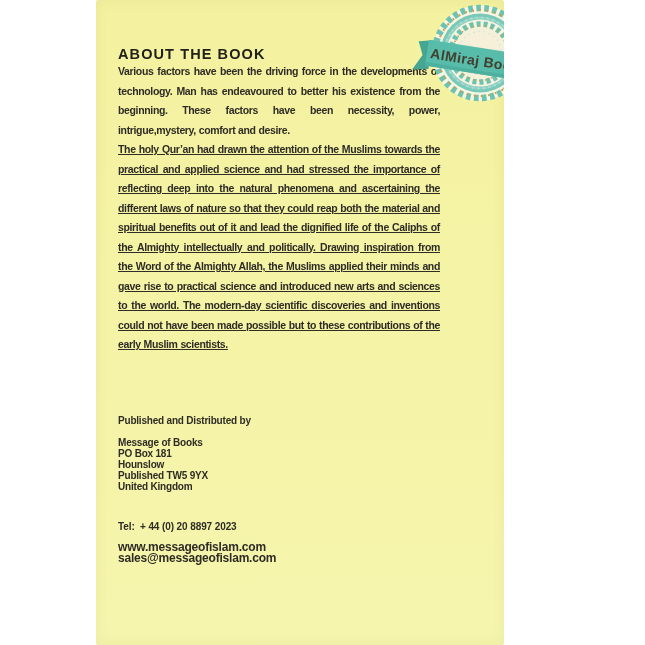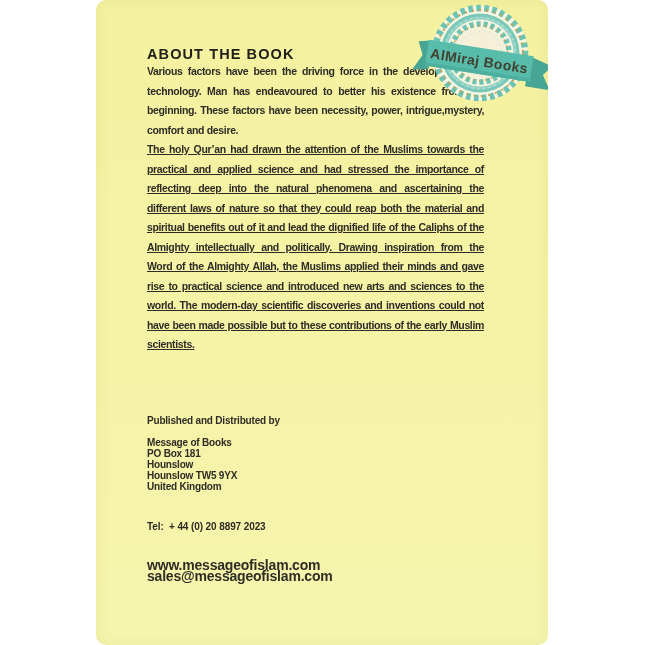--- a/index.html
+++ b/index.html
@@ -1,41 +1,41 @@
 <!DOCTYPE html>
 <html><head>
 <meta charset="utf-8">
 <style>
   html,body{margin:0;padding:0;}
   body{
     width:645px;height:645px;background:#ffffff;position:relative;
     font-family:"Liberation Sans",sans-serif;overflow:hidden;
   }
   .cover{
-    position:absolute;left:96px;top:0;width:452px;height:645px;
+    position:absolute;left:96px;top:0;width:408px;height:645px;
     background:linear-gradient(180deg,#f4f2a0 0%,#f5f3a6 55%,#f6f5ae 100%);
     box-shadow:inset 0 0 14px rgba(120,110,30,0.08);
-    box-sizing:border-box;padding:0 64px 0 51px;overflow:hidden;
-    color:#2e2c25;font-weight:bold;border-radius:10px;
+    box-sizing:border-box;padding:0 64px 0 22px;overflow:hidden;
+    color:#2e2c25;font-weight:bold;border-radius:2px;
   }
   .heading{
     margin:46px 0 0;font-size:14.5px;letter-spacing:1.1px;color:#21201a;
     font-weight:bold;
   }
   p.body{
     font-size:10.5px;letter-spacing:-0.35px;word-spacing:0.2px;
     line-height:19.5px;text-align:justify;margin:0;color:#2e2c25;
   }
   .p1{margin-top:16px;}
   .p2{margin-top:10px;text-decoration:underline;}
   .pub-intro{margin-top:60px;font-size:10px;letter-spacing:-0.2px;}
   .pub-name{margin-top:11px;font-size:10px;line-height:11.2px;letter-spacing:-0.2px;}
   .addr div{font-size:10px;line-height:11.2px;letter-spacing:-0.2px;}
   .tel{margin-top:28px;font-size:10px;white-space:pre;letter-spacing:-0.1px;}
-  .web{margin-top:28px;font-size:14px;line-height:11.5px;letter-spacing:-0.2px;}
+  .web{margin-top:10px;font-size:12px;line-height:11.5px;letter-spacing:-0.2px;}
   .badge{
     position:absolute;left:316px;top:1px;width:150px;height:120px;
   }
 </style>
 </head>
 <body>
 
 <div class="cover">
 
   <h1 class="heading">ABOUT THE BOOK</h1>
@@ -44,21 +44,21 @@
 
   <p class="body p2">The holy Qur’an had drawn the attention of the Muslims towards the practical and applied science and had stressed the importance of reflecting deep into the natural phenomena and ascertaining the different laws of nature so that they could reap both the material and spiritual benefits out of it and lead the dignified life of the Caliphs of the Almighty intellectually and politically. Drawing inspiration from the Word of the Almighty Allah, the Muslims applied their minds and gave rise to practical science and introduced new arts and sciences to the world. The modern-day scientific discoveries and inventions could not have been made possible but to these contributions of the early Muslim scientists.</p>
 
   <div class="pub-intro">Published and Distributed by</div>
 
   <div class="pub-name">Message of Books</div>
 
   <div class="addr">
     <div>PO Box 181</div>
     <div>Hounslow</div>
-    <div>Hounslow TW5 9YX</div>
+    <div>Published TW5 9YX</div>
     <div>United Kingdom</div>
   </div>
 
   <div class="tel">Tel:  + 44 (0) 20 8897 2023</div>
 
   <div class="web">
     <div>www.messageofislam.com</div>
     <div>sales@messageofislam.com</div>
   </div>
 

